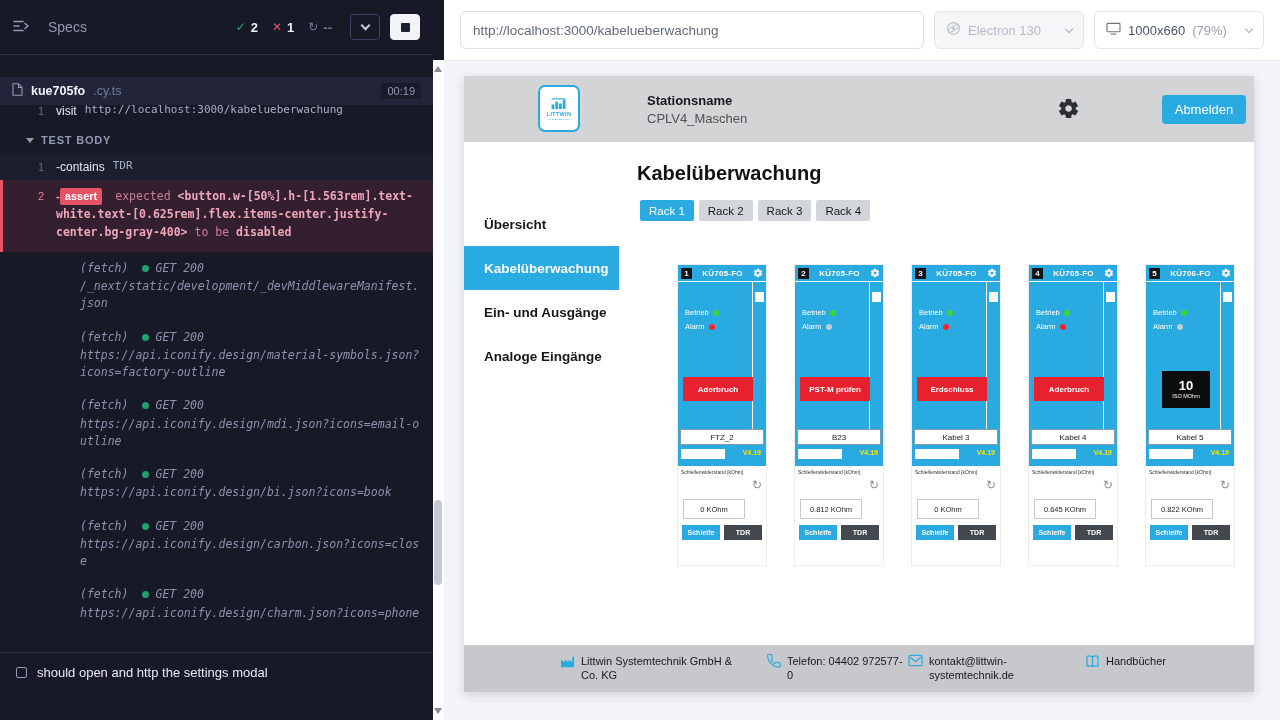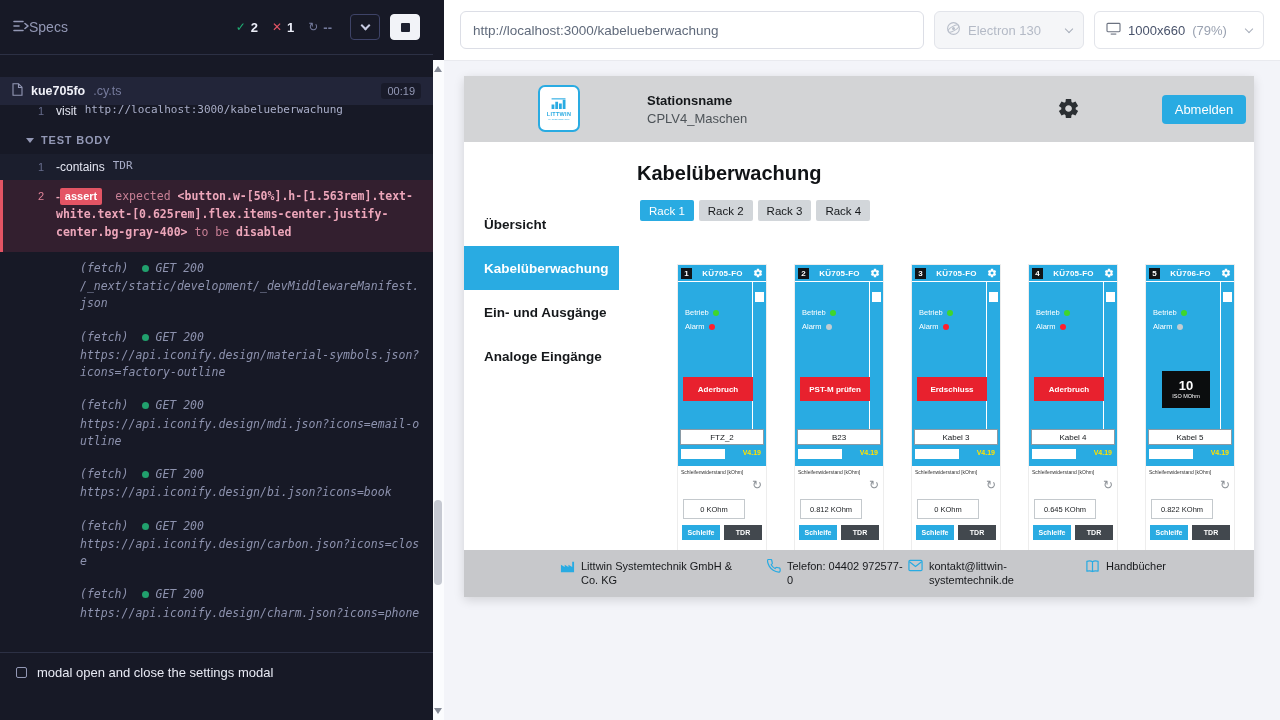--- a/index.html
+++ b/index.html
@@ -9,21 +9,21 @@
     font-family:"Liberation Sans", sans-serif;
     background:#fff;
   }
   .root { display:flex; width:1280px; height:720px; }
 
   
   .cy-wrap { width:444px; flex:none; display:flex; background:#171926; }
   .cy-panel { width:433px; flex:none; display:flex; flex-direction:column; background:#171926; color:#d2d5e4; overflow:hidden; }
 
   .cy-header { height:55px; flex:none; border-bottom:1px solid #2c3044; display:flex; align-items:center; padding:0 13px; gap:10px; }
-  .specs-link { display:flex; align-items:center; gap:0; color:#9398b5; font-size:14px; cursor:pointer; }
+  .specs-link { display:flex; align-items:center; gap:19px; color:#9398b5; font-size:14px; cursor:pointer; }
   .stats { display:flex; align-items:center; gap:14px; margin-left:auto; margin-right:8px; font-size:13px; }
   .stat { display:flex; align-items:center; gap:5px; }
   .stat .ic { font-style:normal; font-size:12px; }
   .stat.passed .ic { color:#1fa971; }
   .stat.failed .ic { color:#e45464; }
   .stat.pending .ic { color:#747a9c; }
   .stat b { color:#eceef8; font-weight:600; }
   .stat.pending b { color:#747a9c; }
   .hbtn { width:30px; height:26px; border-radius:4px; display:flex; align-items:center; justify-content:center; border:1px solid #3e4367; background:transparent; padding:0; cursor:pointer; }
   .chev-i { width:7px; height:7px; border-right:2px solid #c7cbe2; border-bottom:2px solid #c7cbe2; transform:rotate(45deg); margin-top:-4px; }
@@ -74,21 +74,21 @@
   .aut-panel { flex:1; min-width:0; display:flex; flex-direction:column; background:#f3f4f9; }
   .aut-toolbar { height:61px; flex:none; background:#fff; border-bottom:1px solid #e9eaef; display:flex; align-items:center; gap:10px; padding:0 16px; }
   .url-bar { flex:1; height:38px; border:1px solid #dcdee6; border-radius:6px; padding:0 12px; display:flex; align-items:center; font-size:13.5px; color:#606a7b; background:#fff; cursor:text; }
   .sel { height:38px; border:1px solid #e2e4ea; border-radius:6px; display:flex; align-items:center; gap:7px; padding:0 11px; font-size:13px; cursor:pointer; flex:none; }
   .sel.browser { background:#f5f6f8; color:#b4bac6; width:150px; }
   .sel.viewport { background:#fff; color:#49536b; width:170px; }
   .v-zoom { color:#9aa2b1; }
   .sel .chevron { margin-left:auto; width:6px; height:6px; border-right:1.5px solid #a7adba; border-bottom:1.5px solid #a7adba; transform:rotate(45deg); margin-top:-3px; }
 
   .stage { flex:1; padding:15px 0 0 20px; }
-  .app-frame { width:790px; height:521px; background:#fff; position:relative; overflow:hidden; box-shadow:0 3px 10px rgba(0,0,0,.14); }
+  .app-frame { width:790px; height:616px; background:#fff; position:relative; overflow:hidden; box-shadow:0 3px 10px rgba(0,0,0,.14); }
 
   .app-header { height:66px; background:#d3d4d6; display:flex; align-items:center; position:relative; }
   .logo { position:absolute; left:74px; top:9px; width:42px; height:47px; background:#fff; border:2px solid #29abe2; border-radius:7px; display:flex; flex-direction:column; align-items:center; justify-content:center; gap:1px; }
   .logo-text { font-size:5.5px; font-weight:bold; color:#29abe2; letter-spacing:.3px; }
   .logo-sub { font-size:2.5px; color:#29abe2; }
   .station { margin-left:183px; }
   .station-label { font-size:13px; font-weight:bold; color:#15181b; }
   .station-value { font-size:13px; color:#4d5358; margin-top:3px; }
   .app-gear { position:absolute; right:174px; top:21px; cursor:pointer; }
   .logout { position:absolute; right:8px; top:19px; width:84px; height:29px; background:#29abe2; color:#fff; border:none; border-radius:4px; font-size:13px; cursor:pointer; }
@@ -273,21 +273,21 @@
               <span class="gdot"></span>
               <span>GET 200</span>
             </div>
           <div class="furl">https://api.iconify.design/charm.json?icons=phone</div>
         </div>
 
       </div>
 
       <div class="next-test">
         <span class="sq-icon"></span>
-        <span>modal open and close the settings modal</span>
+        <span>should open and http the settings modal</span>
       </div>
     </div>
 
     <div class="cy-scroll">
       <div class="sb-track">
         <span class="sb-arrow up"></span>
         <span class="sb-thumb"></span>
         <span class="sb-arrow down"></span>
       </div>
     </div>

